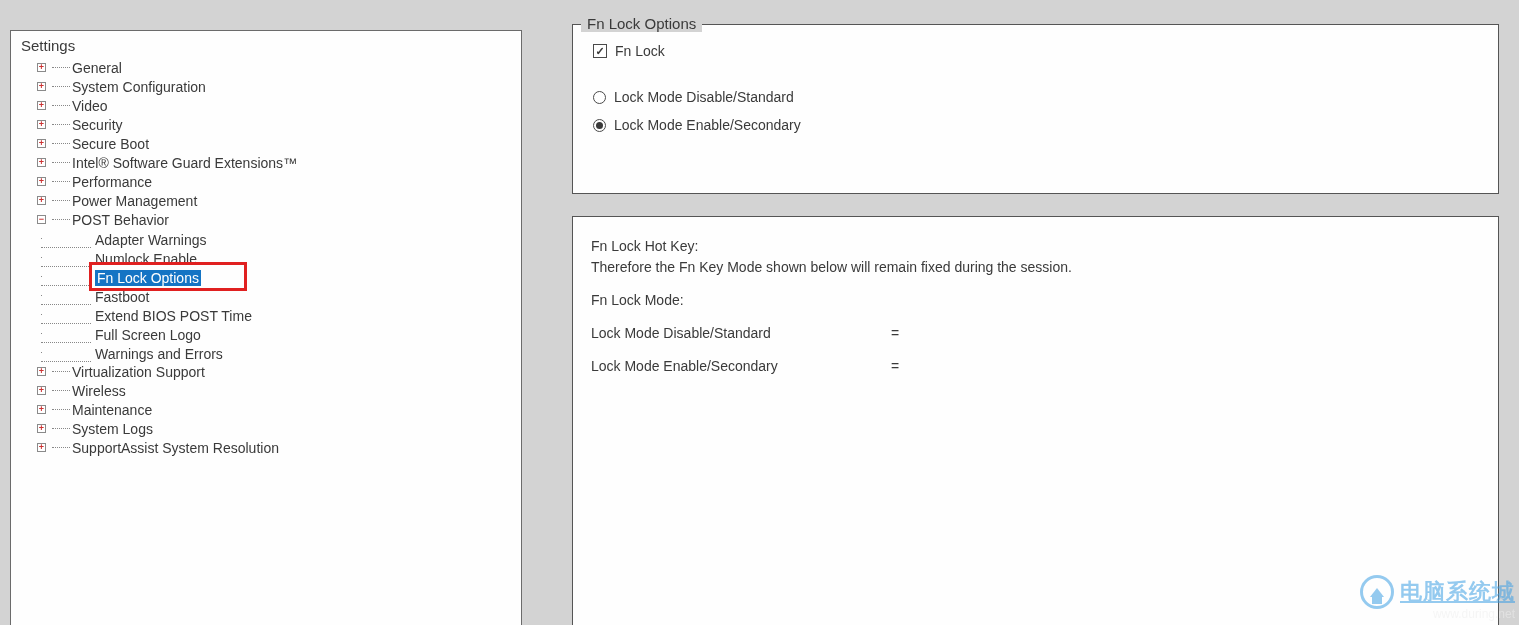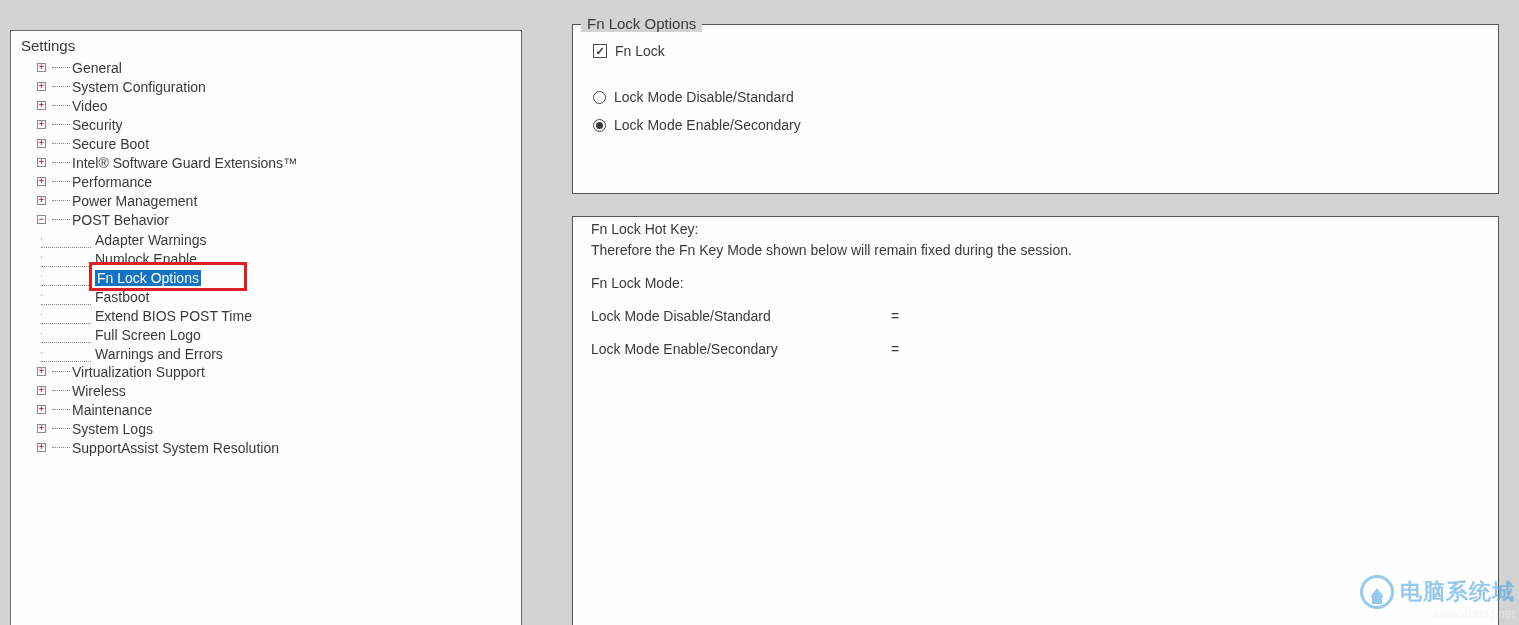--- a/index.html
+++ b/index.html
@@ -115,21 +115,21 @@
   position: relative;
   padding: 18px 18px 18px 18px;
 }
 .fieldset.top {
   height: 170px;
   margin-top: 18px;
   margin-bottom: 22px;
 }
 .fieldset.bottom {
   height: 410px;
-  padding: 1px 18px;
+  padding: 18px 18px;
 }
 .legend {
   position: absolute;
   top: -10px;
   left: 8px;
   background: #d3d3d3;
   padding: 0 6px;
   font-size: 15px;
 }
 .checkbox-row, .radio-row {
@@ -200,21 +200,21 @@
   border-bottom: 9px solid #3fa0e4;
   position: relative;
 }
 .wm-house::after{
   content:"";
   position:absolute;
   top:9px; left:-5px;
   width:10px; height:7px;
   background:#3fa0e4;
 }
-.wm-text-cn { color: #3fa0e4; font-weight: bold; font-size: 22px; letter-spacing: 1px; }
+.wm-text-cn { color: #3fa0e4; font-weight: bold; font-size: 22px; letter-spacing: 1px; text-decoration: underline; }
 .wm-text-en { color: #eee; font-size: 12px; margin-top: -2px; }
 </style>
 </head>
 <body>
 
 <div class="container">
   <div class="left-panel">
     <div class="tree-box" style="position:relative;">
       <div class="tree-root-label">Settings</div>
       <div id="tree-container">

